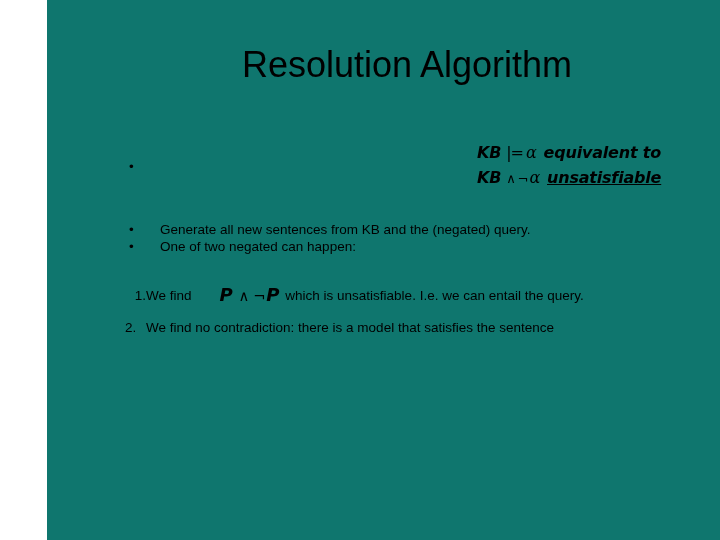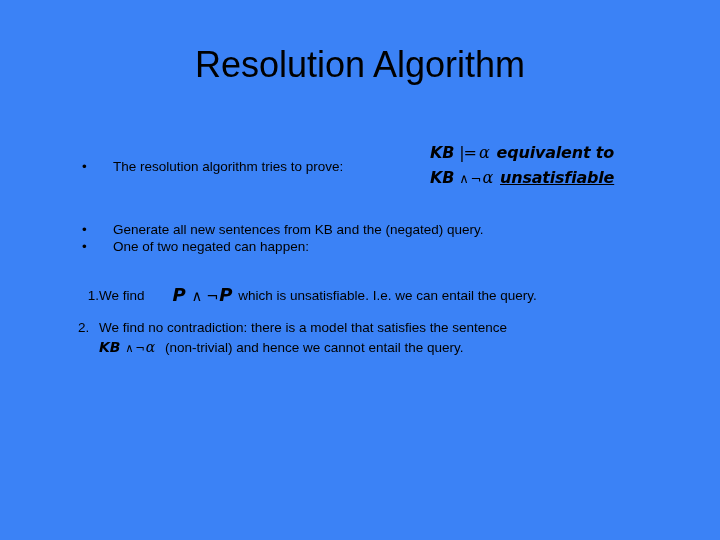--- a/index.html
+++ b/index.html
@@ -13,21 +13,22 @@
     overflow: hidden;
     font-family: "Liberation Sans", sans-serif;
     color: #000000;
     position: relative;
     -webkit-font-smoothing: none;
   }
 
   .slide {
     position: absolute;
     inset: 0;
-    background: #3b82f6;
+    background: #0f766e;
+    margin-left: 47px;
   }
 
   
   .slide-title {
     position: absolute;
     left: 0;
     top: 44px;
     width: 720px;
     text-align: center;
     font-family: "Liberation Sans", sans-serif;
@@ -133,21 +134,20 @@
 </style>
 </head>
 <body>
 
 <div class="slide">
 
   <div class="slide-title">Resolution Algorithm</div>
 
   <div class="bullet-row" id="row-prove">
     <span class="bullet-mark">•</span>
-    <span class="bullet-text">The resolution algorithm tries to prove:</span>
   </div>
 
   <div class="formula-block">
     <span class="formula-line math"><span>KB</span><span class="turn" style="padding:0 3px 0 5px;">|=</span><span class="gk">α</span><span style="padding-left:7px;font-style:italic;">equivalent to</span></span>
     <span class="formula-line math"><span>KB</span><span class="op" style="padding-left:5px;">∧</span><span class="op">¬</span><span class="gk">α</span><span style="padding-left:7px;text-decoration:underline;">unsatisfiable</span></span>
   </div>
 
   <div class="bullet-row" id="row-generate">
     <span class="bullet-mark">•</span>
     <span class="bullet-text">Generate all new sentences from KB and the (negated) query.</span>
@@ -157,16 +157,15 @@
     <span class="bullet-mark">•</span>
     <span class="bullet-text">One of two negated can happen:</span>
   </div>
 
   <div class="num-item" id="num-1">
     <span class="num-label">1.</span><span>We find</span><span class="gap-before-P"></span><span class="inline-math-P math"><span>P</span><span class="op" style="padding-left:6px;">∧</span><span class="op" style="padding-left:3px;">¬</span><span>P</span></span><span>which is unsatisfiable. I.e. we can entail the query.</span>
   </div>
 
   <div class="num-item" id="num-2">
     <span class="num-label">2.</span><span>We find no contradiction: there is a model that satisfies the sentence</span>
-    <span class="num-2-line2"><span class="inline-math-KB math"><span>KB</span><span class="op" style="padding-left:5px;">∧</span><span class="op">¬</span><span class="gk">α</span></span><span>(non-trivial) and hence we cannot entail the query.</span></span>
   </div>
 
 </div>
 
 </body></html>

